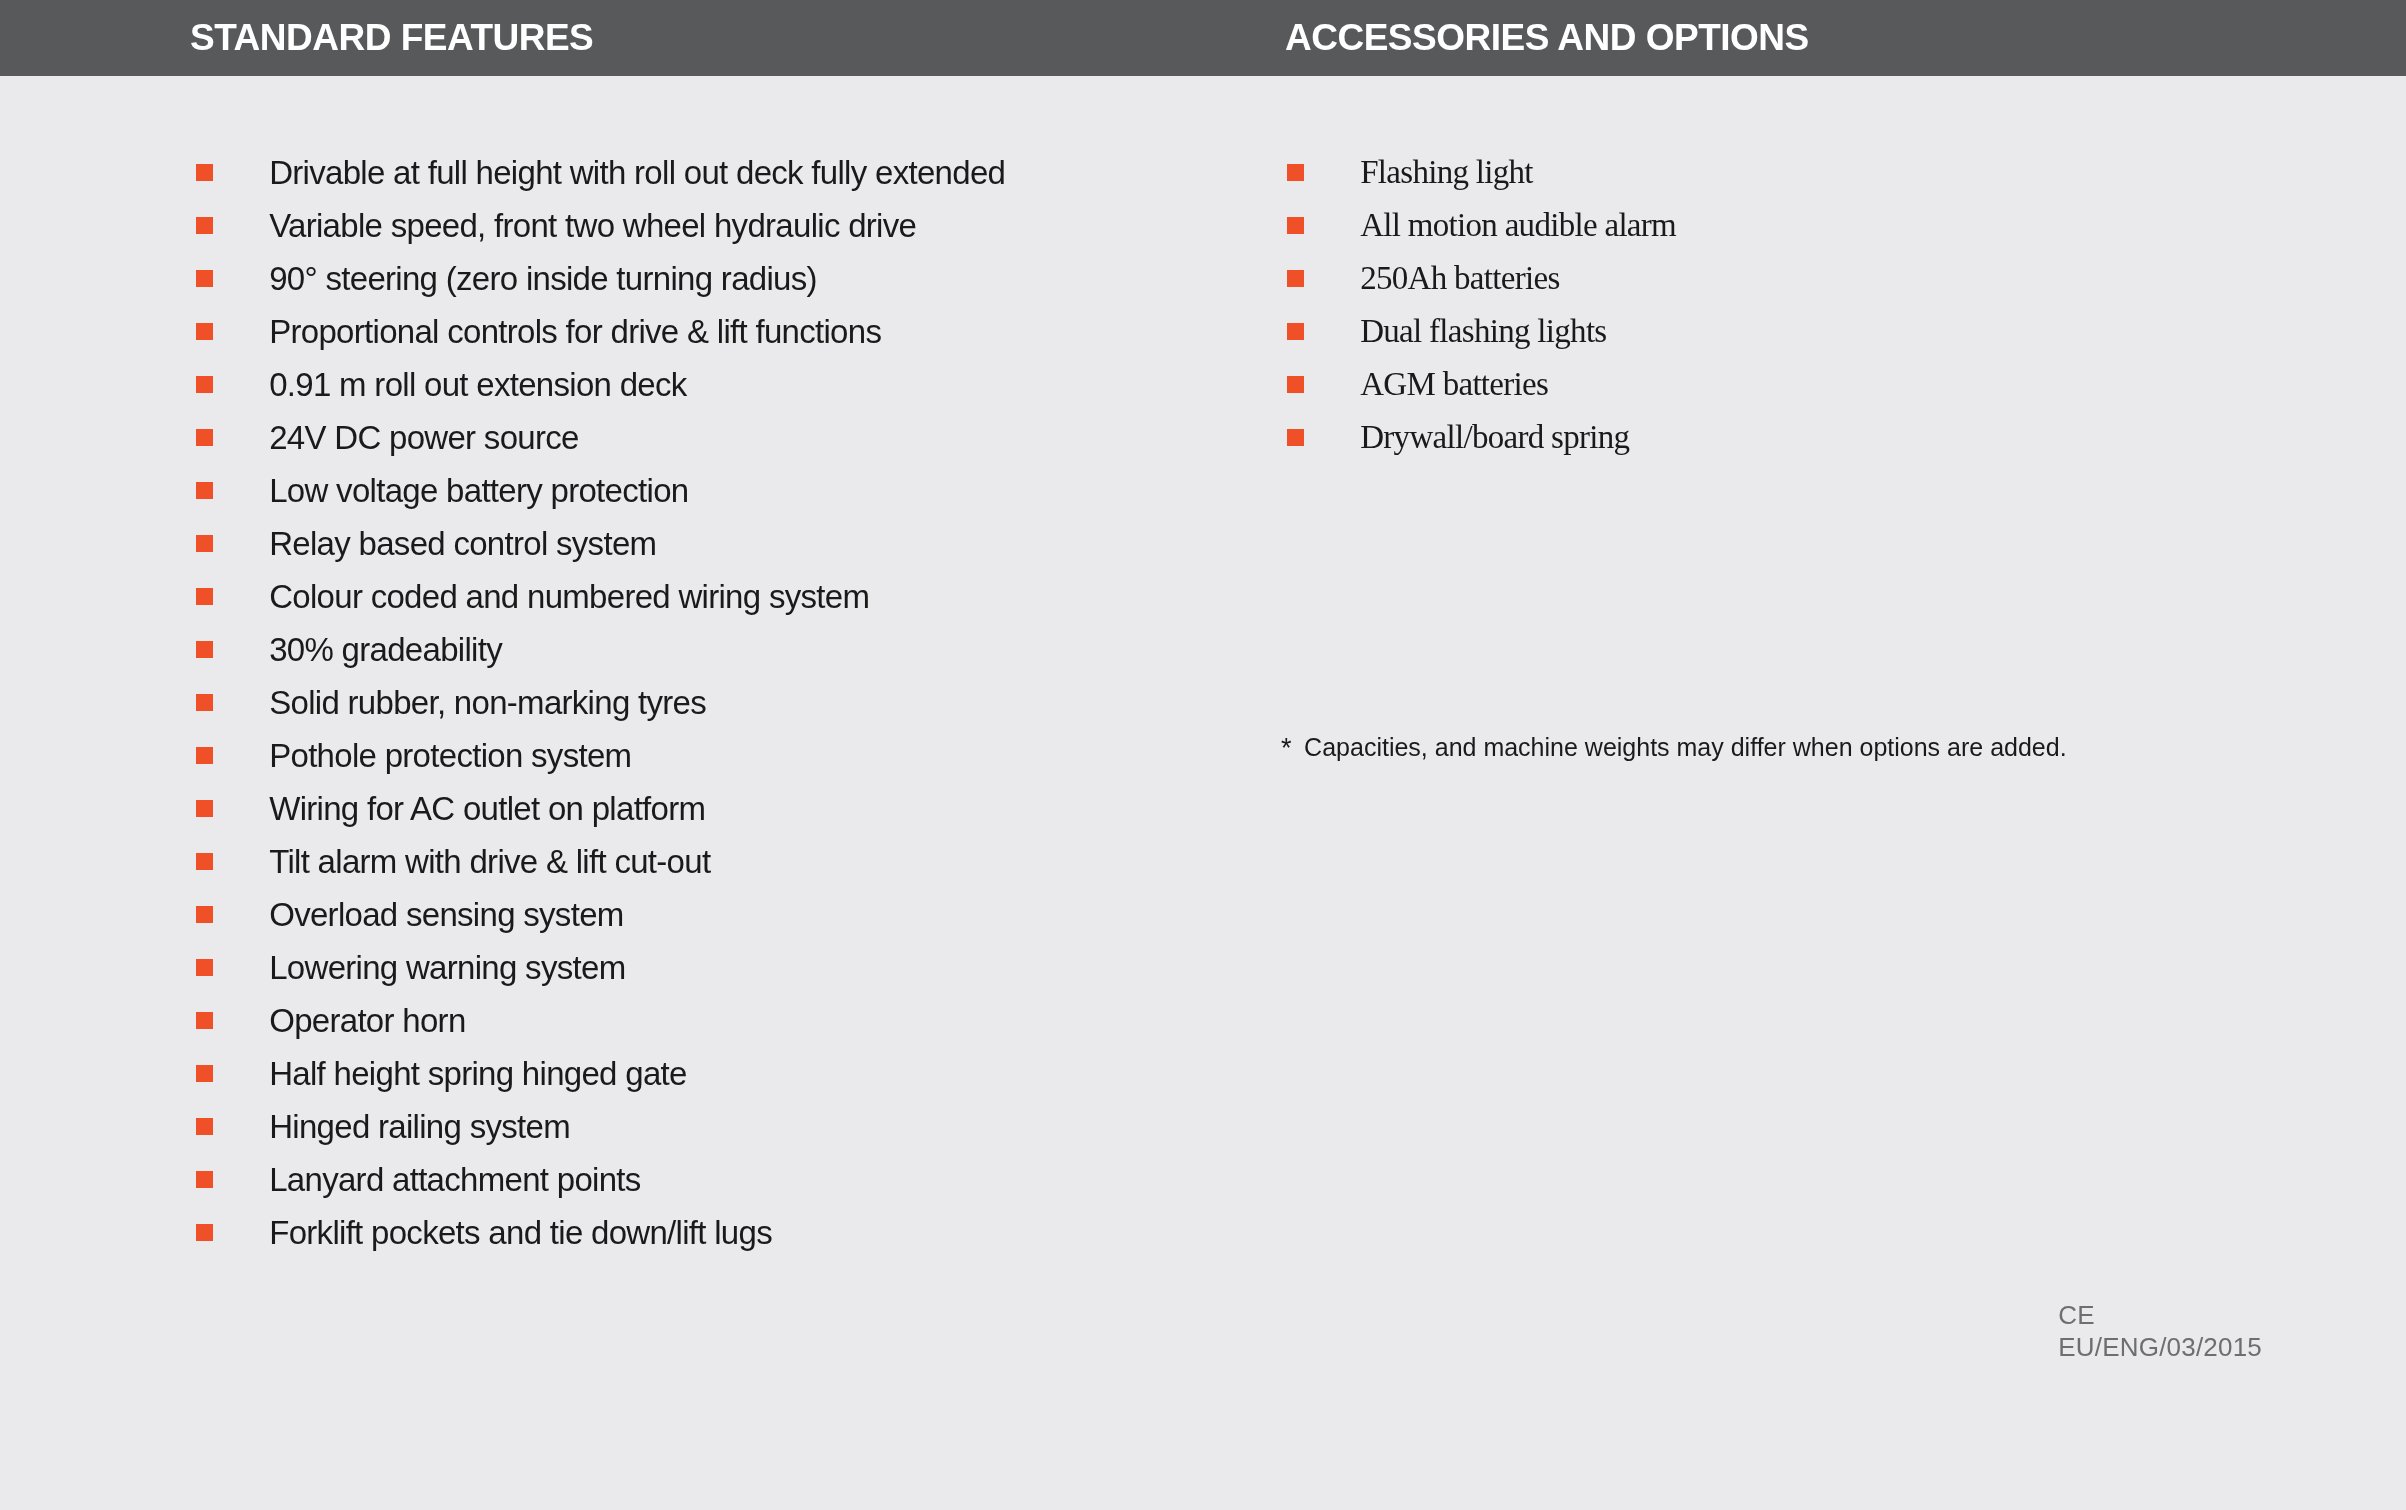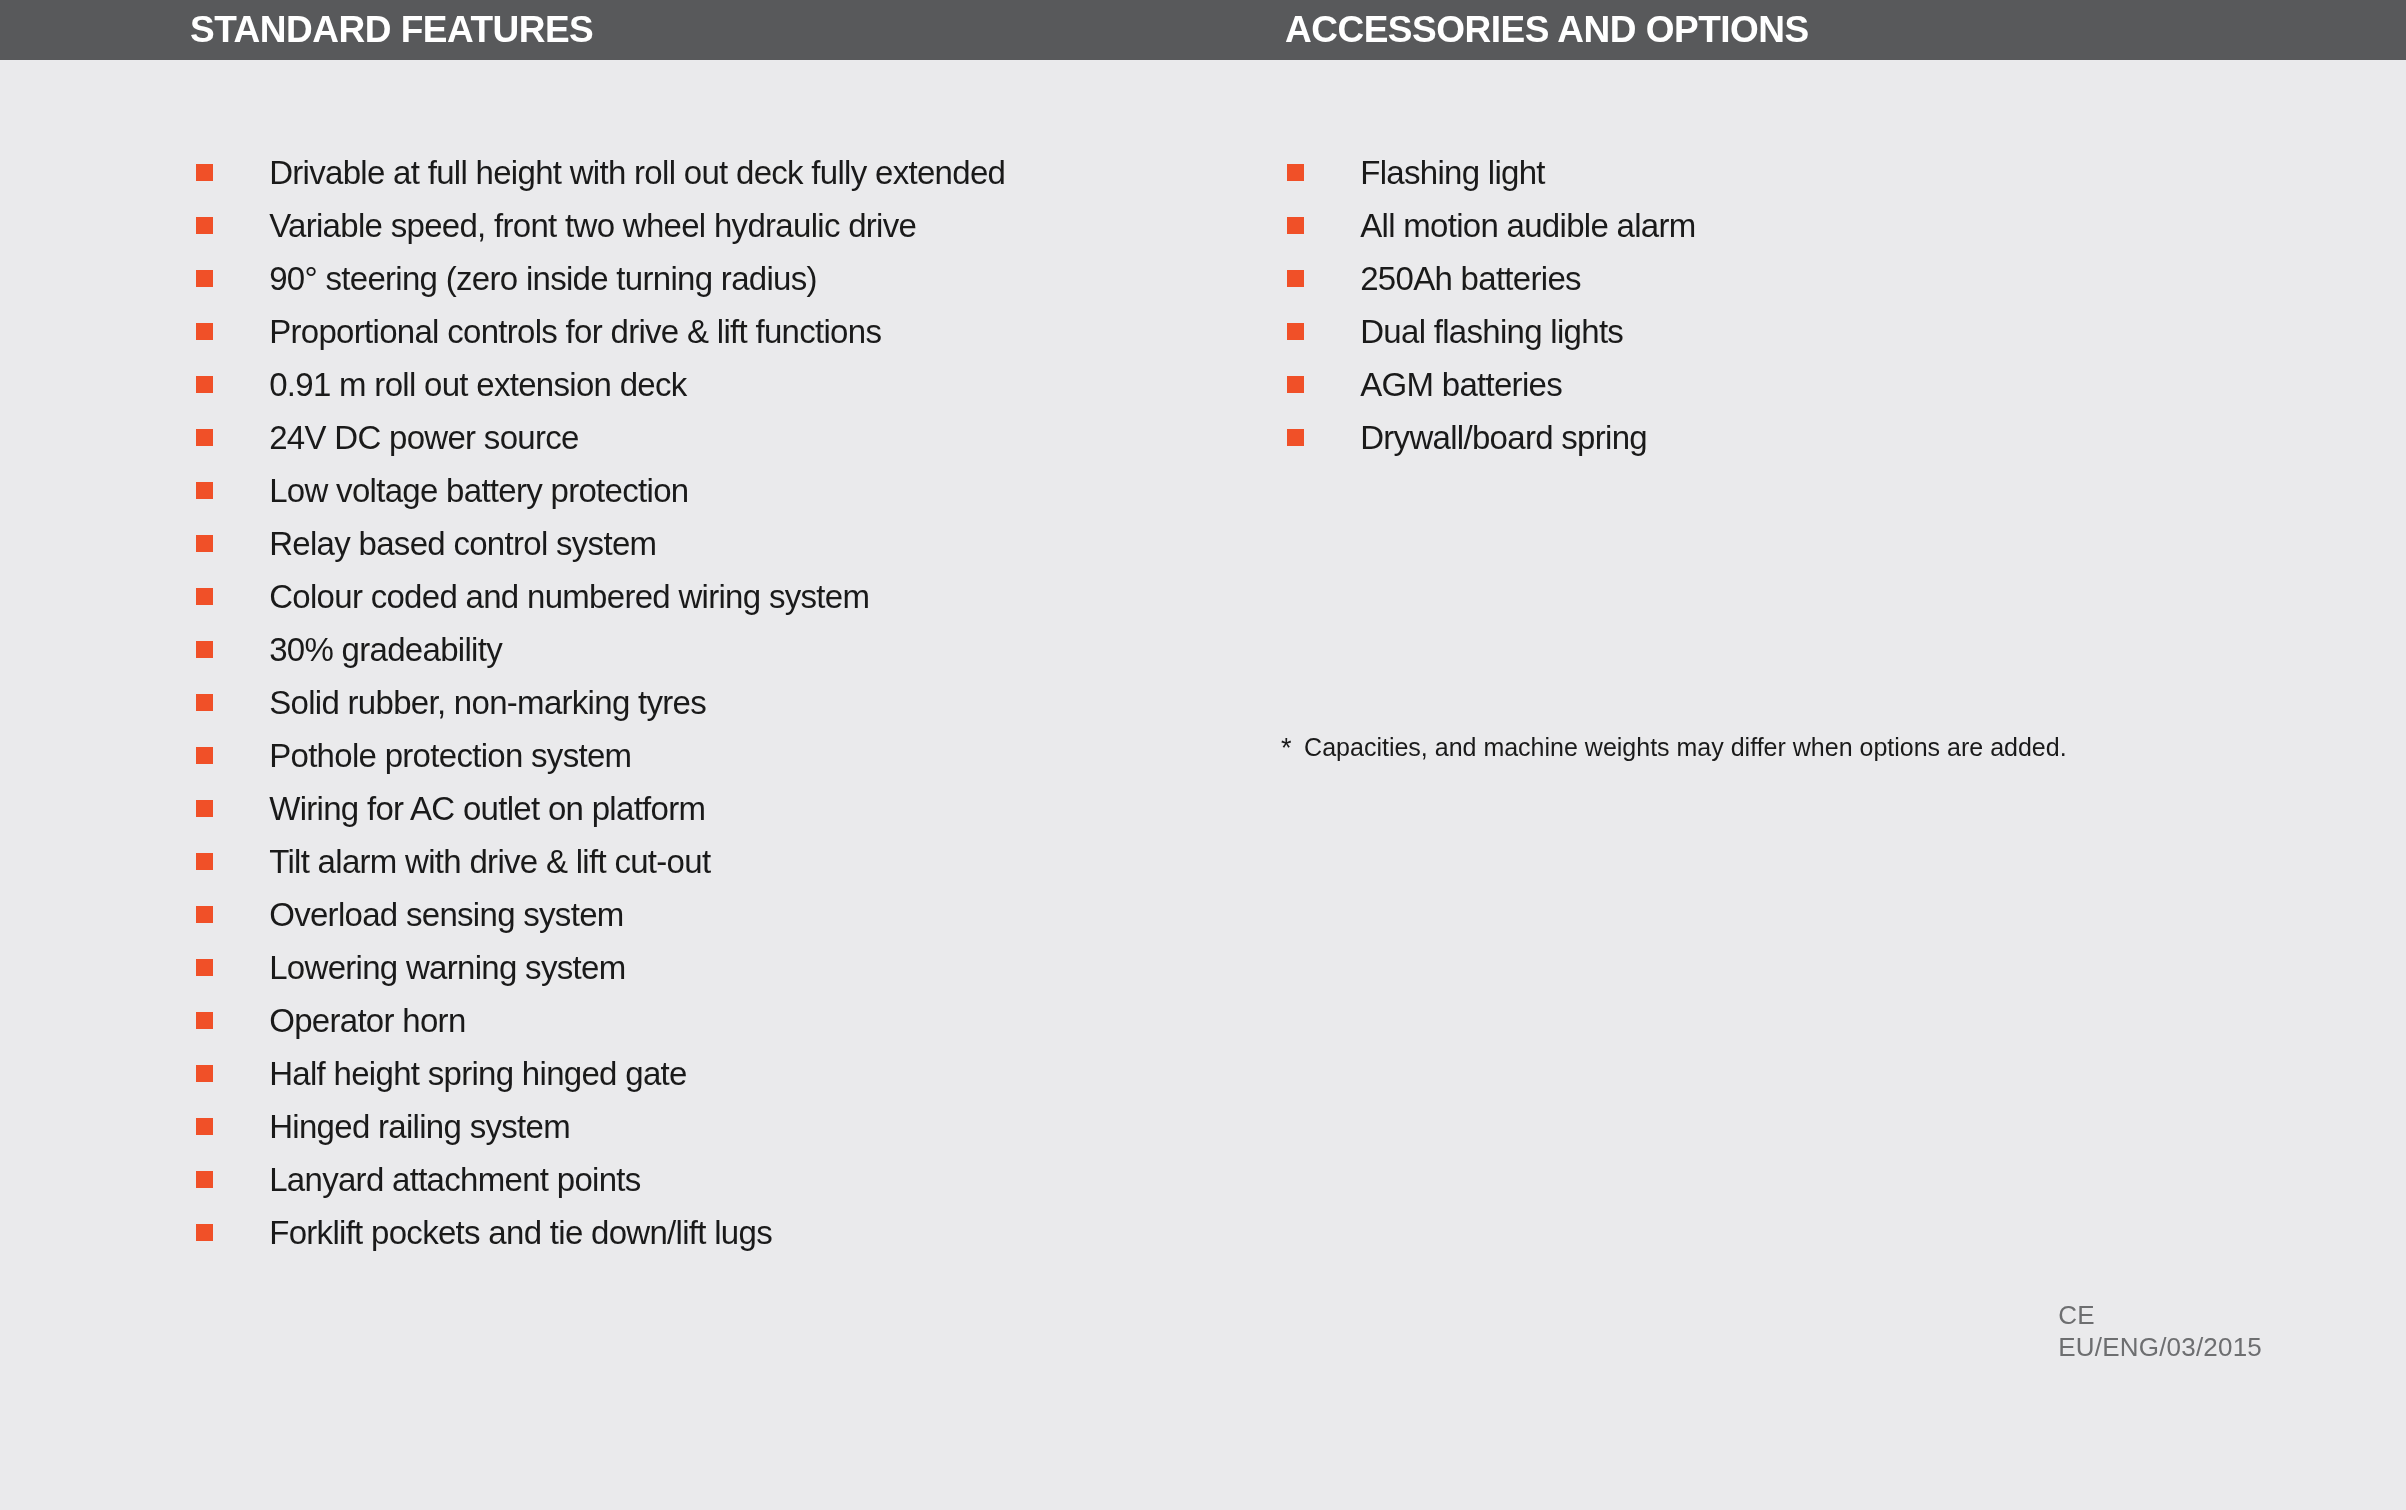--- a/index.html
+++ b/index.html
@@ -18,42 +18,42 @@
     width: 2407px;
     height: 1511px;
     background: var(--page-bg);
     overflow: hidden;
   }
 
   .header-bar {
     position: absolute;
     top: 0; left: 0;
     width: 2407px;
-    height: 60px;
+    height: 76px;
     background: var(--header-bg);
   }
   .header-title {
     position: absolute;
     top: 50%;
     transform: translateY(-50%);
     color: #ffffff;
     font-size: 37px;
     font-weight: 700;
     letter-spacing: -0.5px;
     white-space: nowrap;
   }
   .header-title.left  { left: 190px; }
   .header-title.right { left: 1285px; }
 
   ul.feature-list {
     position: absolute;
     list-style: none;
   }
   ul.feature-list.left-list  { left: 196px;  top: 146px; }
-  ul.feature-list.right-list { left: 1287px; top: 146px; }
+  ul.feature-list.right-list { left: 1287px; top: 146px; font-family: Liberation Serif, serif; }
 
   ul.feature-list li {
     height: 53px;
     display: flex;
     align-items: center;
     font-size: 33px;
     letter-spacing: -0.7px;
     color: var(--text);
     white-space: nowrap;
     gap: 48px;

